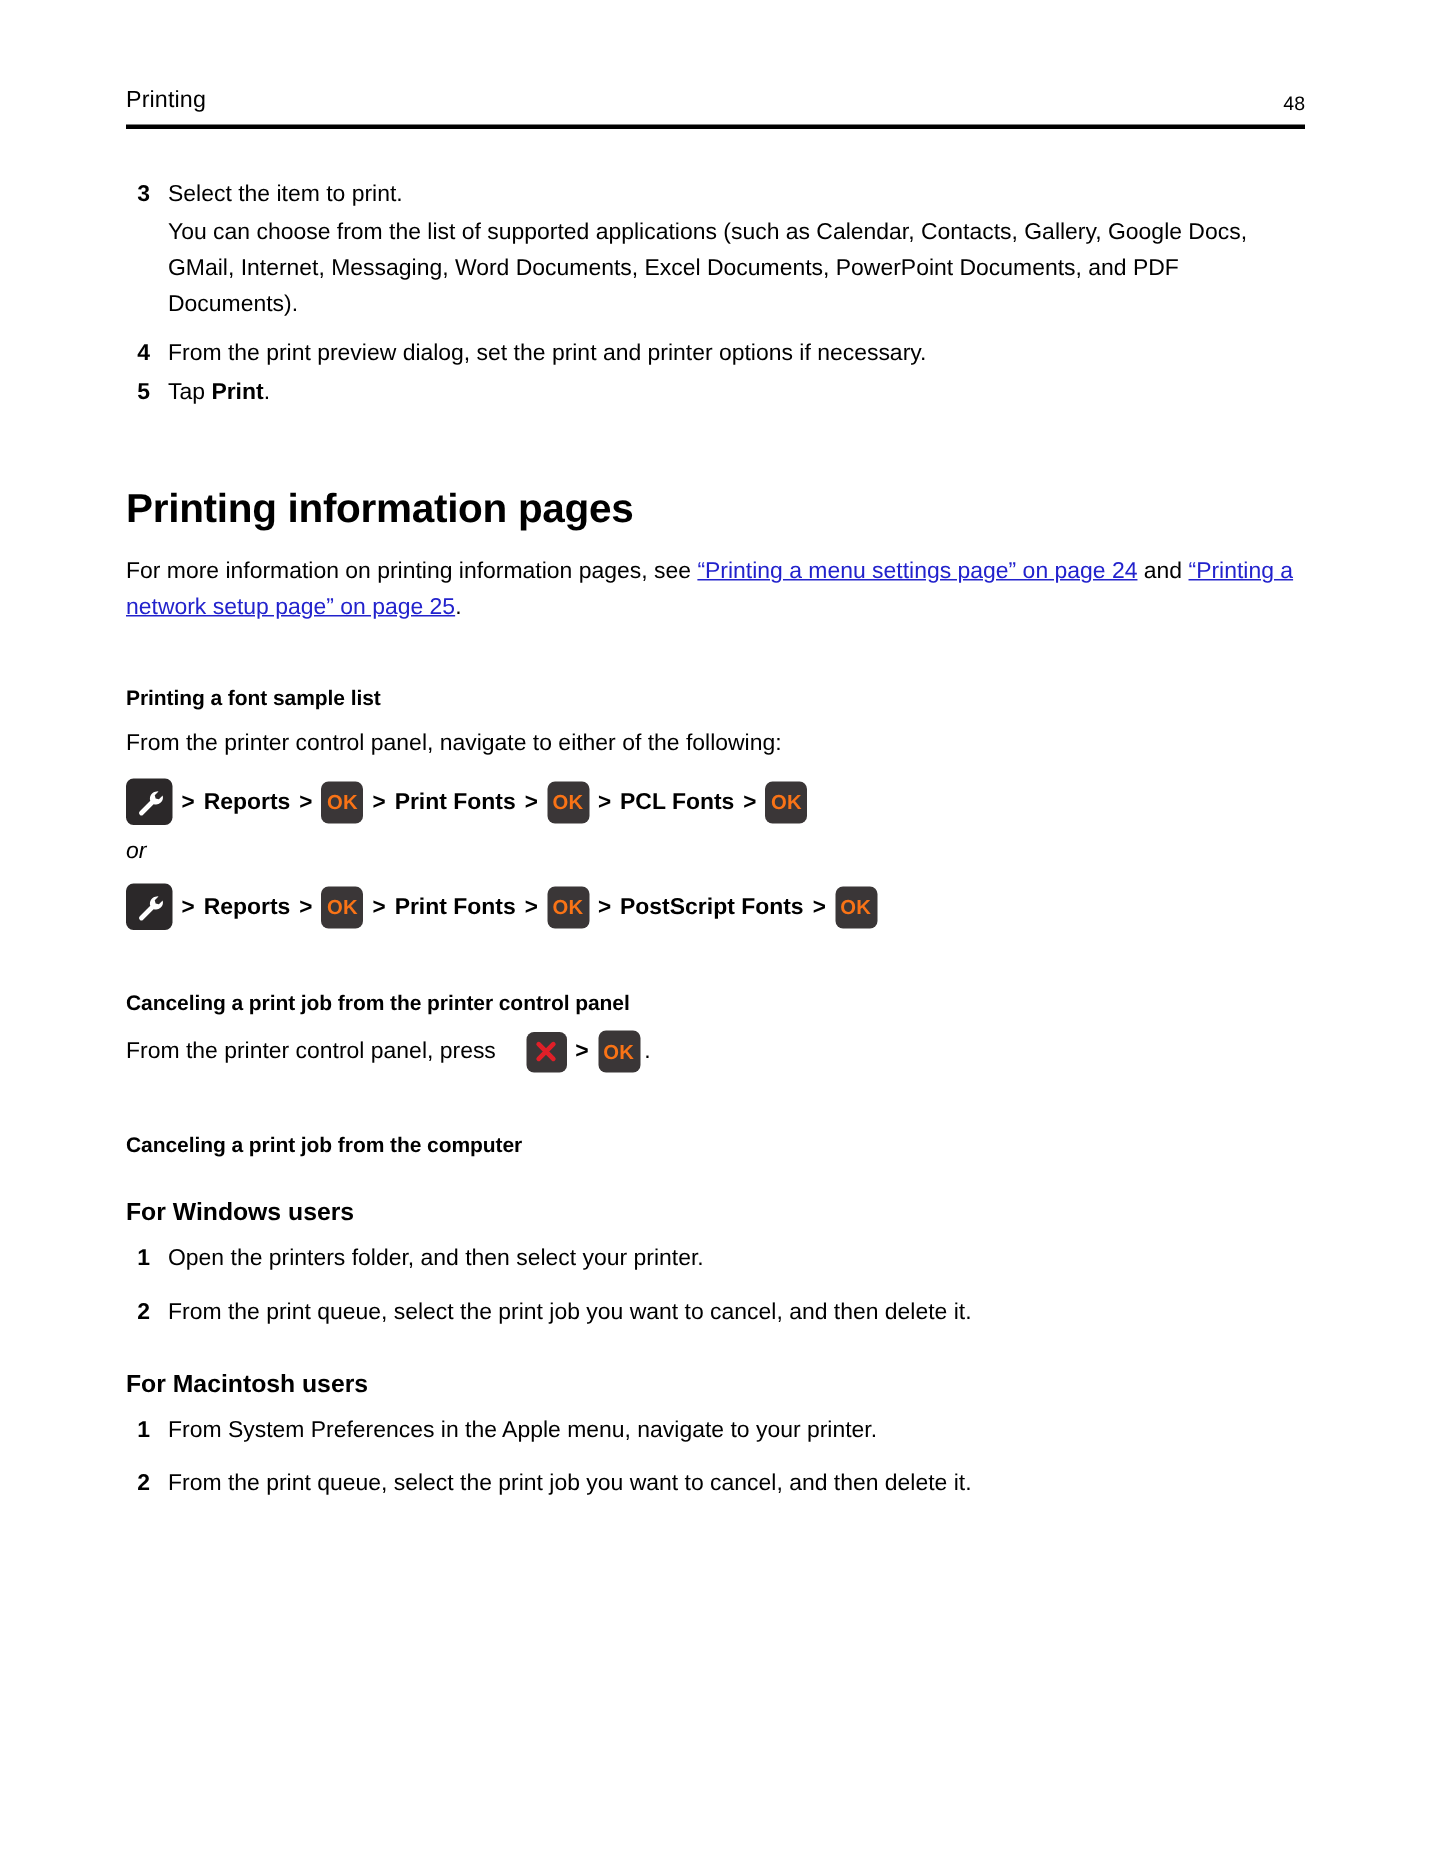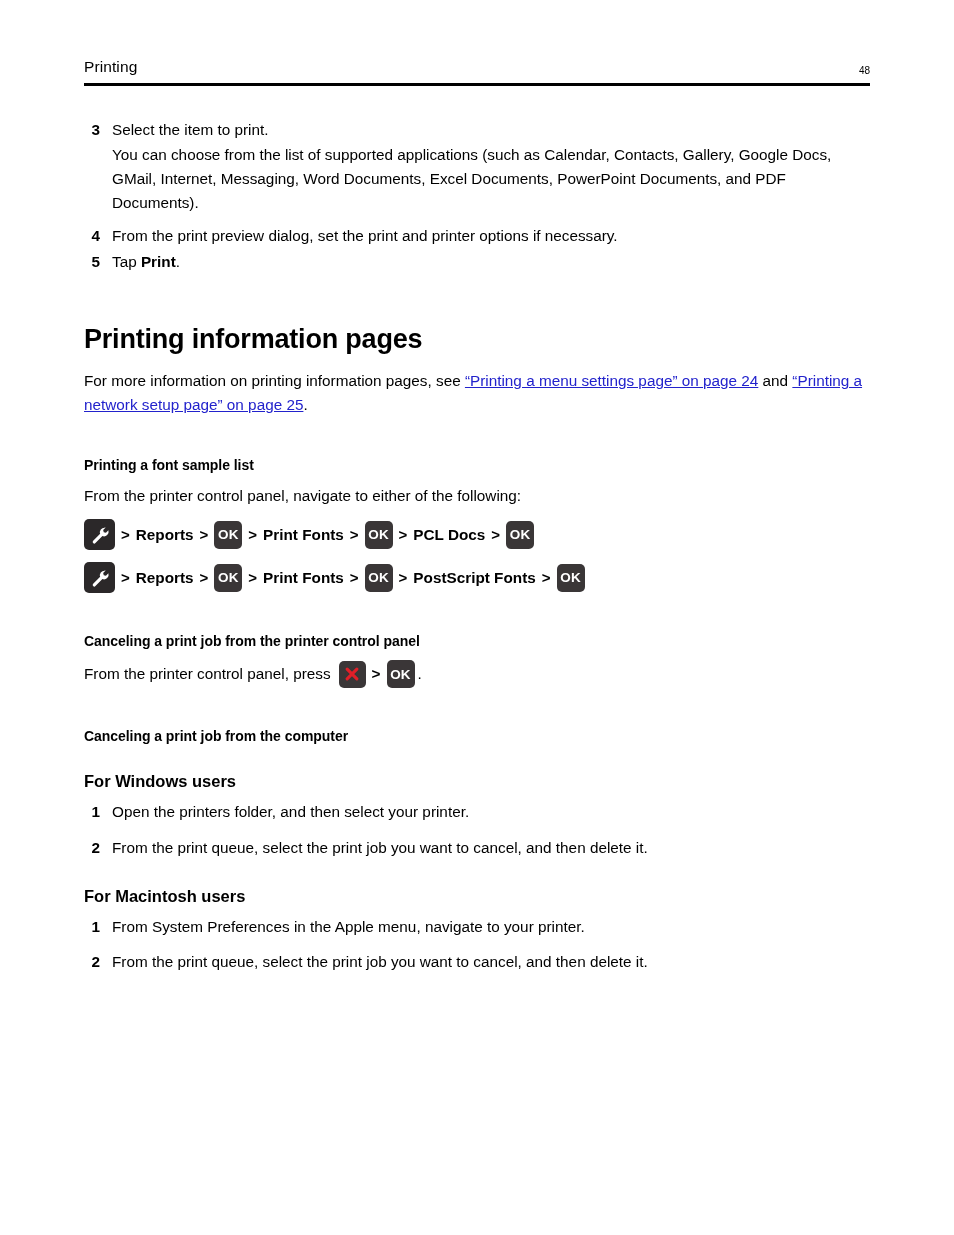--- a/index.html
+++ b/index.html
@@ -32,21 +32,21 @@
     display: flex;
     align-items: flex-end;
     justify-content: space-between;
   }
   .header-title {
     font-size: 15.5px;
     letter-spacing: 0.1px;
     color: #000;
   }
   .header-pageno {
-    font-size: 10px;
+    font-size: 13px;
     color: #000;
   }
   .header-rule {
     position: absolute;
     left: 84px;
     top: 83px;
     width: 786px;
     height: 3px;
     background: #000000;
   }
@@ -155,21 +155,21 @@
     align-items: center;
     justify-content: center;
     background: #3a3637;
     border-radius: 5px;
     vertical-align: middle;
     flex: 0 0 auto;
   }
   .icon-ok {
     width: 28px;
     height: 28px;
-    color: #ffffff;
+    color: #f97316;
     font-weight: bold;
     font-size: 13.5px;
     letter-spacing: 0.2px;
     font-family: "Liberation Sans", sans-serif;
   }
   .icon-wrench {
     width: 31px;
     height: 31px;
     background: #2b2829;
   }
@@ -186,21 +186,21 @@
     display: flex;
     align-items: center;
     font-size: 15.3px;
     margin: 10px 0 6px 0;
     flex-wrap: wrap;
   }
   .inline-icon-line .sep {
     font-weight: bold;
     margin: 0 6px;
   }
-  .inline-icon-line .lead { margin-right: 8px; }
+  .inline-icon-line .lead { margin-right: 20px; }
   .inline-icon-line .trail-period { margin-left: 3px; }
 </style>
 </head>
 <body>
 
 <div class="page">
 
   <div class="page-header">
     <span class="header-title">Printing</span>
     <span class="header-pageno">48</span>
@@ -239,25 +239,26 @@
       </span>
       <span class="sep">&gt;</span>
       <span class="nav-label">Reports</span>
       <span class="sep">&gt;</span>
       <span class="icon-btn icon-ok">OK</span>
       <span class="sep">&gt;</span>
       <span class="nav-label">Print Fonts</span>
       <span class="sep">&gt;</span>
       <span class="icon-btn icon-ok">OK</span>
       <span class="sep">&gt;</span>
-      <span class="nav-label">PCL Docs</span>
-      <span class="sep">&gt;</span>
-      <span class="icon-btn icon-ok">OK</span>
-    </div>
-
+      <span class="nav-label">PCL Fonts</span>
+      <span class="sep">&gt;</span>
+      <span class="icon-btn icon-ok">OK</span>
+    </div>
+
+    <div class="or-line">or</div>
 
     <div class="nav-path">
       <span class="icon-btn icon-wrench">
         <svg width="20" height="20" viewBox="0 0 24 24" aria-hidden="true">
           <path fill="#ffffff" d="M17.5 3.2a5.6 5.6 0 0 0-5.3 7.4L3.8 19a1.9 1.9 0 0 0 0 2.7 1.9 1.9 0 0 0 2.7 0l8.4-8.4a5.6 5.6 0 0 0 7.2-6.9l-3 3-2.6-.7-.7-2.6 3-3a5.6 5.6 0 0 0-1.3-.16z"></path>
         </svg>
       </span>
       <span class="sep">&gt;</span>
       <span class="nav-label">Reports</span>
       <span class="sep">&gt;</span>

